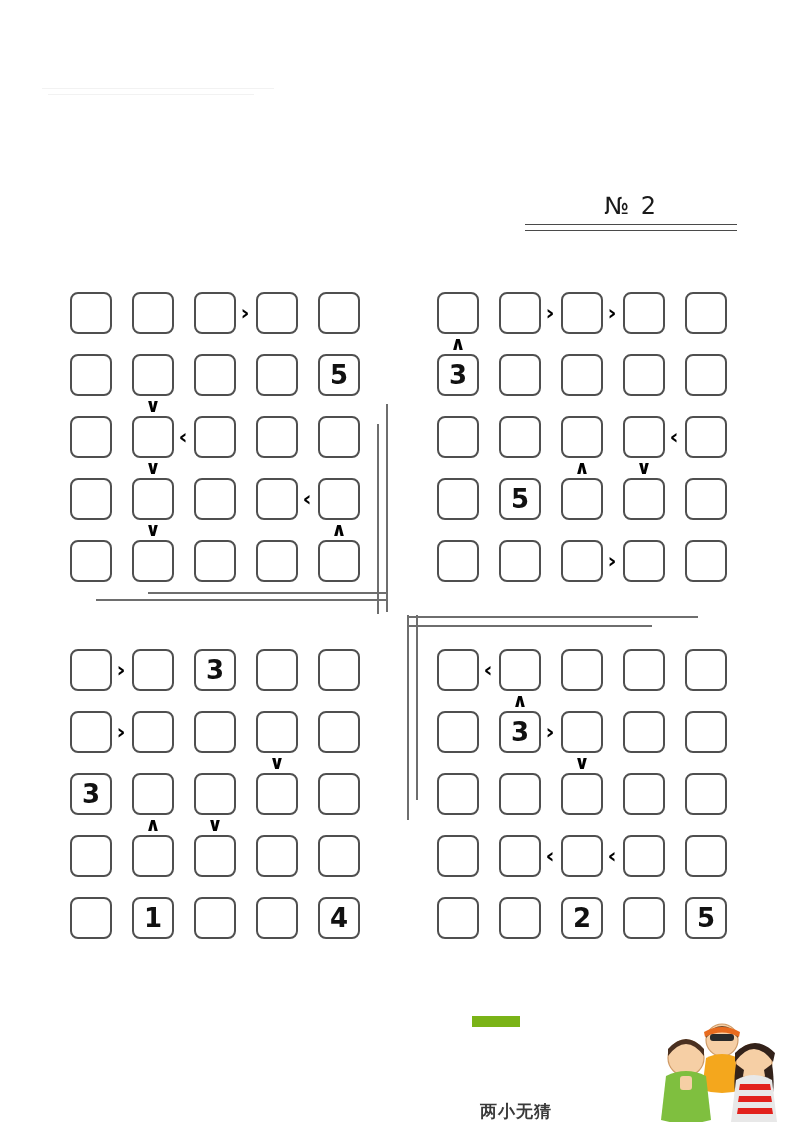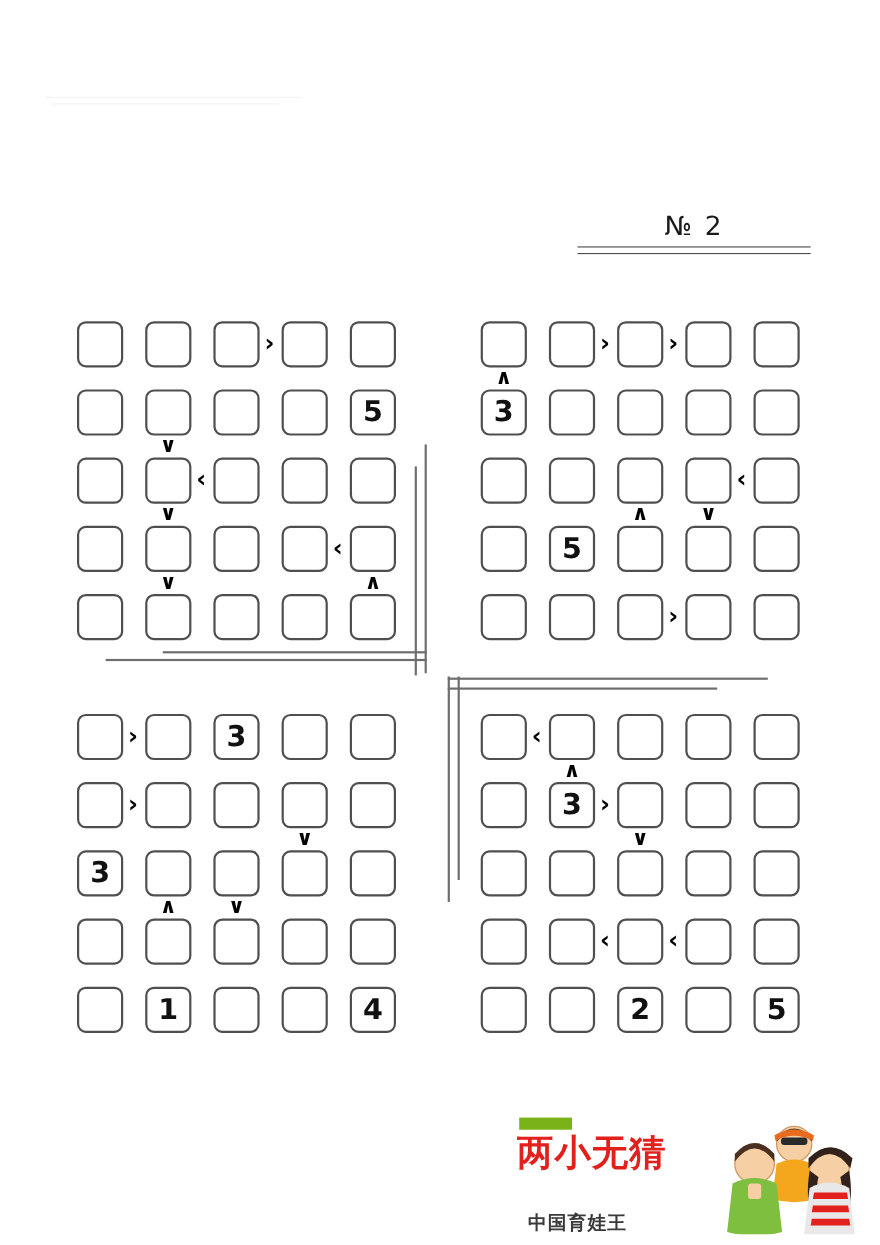--- a/index.html
+++ b/index.html
@@ -301,22 +301,21 @@
     <div class="sign" style="left: 43px; top: 13px;">‹</div>
     <div class="sign" style="left: 105px; top: 75px;">›</div>
     <div class="sign" style="left: 105px; top: 199px;">‹</div>
     <div class="sign" style="left: 167px; top: 199px;">‹</div>
     <div class="sign v" style="left: 75px; top: 43px;">∧</div>
     <div class="sign v" style="left: 137px; top: 105px;">∨</div>
   </div>
 
 <div id="watermark">
   <div id="wm-bar"></div>
-  <div id="wm-cn">两小无猜</div>
-  <div id="wm-sub">中国育娃王</div>
+  <div id="wm-sub">两小无猜</div>
   <div id="wm-figures">
     <svg width="140" height="104" viewBox="0 0 140 104">
 
       <ellipse cx="72" cy="22" rx="16" ry="16" fill="#f6cfa5" stroke="#cf9b67" stroke-width="1.2"></ellipse>
       <path d="M56 20 q16 -18 32 0 l0 -4 q-16 -16 -32 0 z" fill="#6b4a2c"></path>
       <path d="M55 19 q17 -9 34 0 l1 -5 q-18 -10 -36 0 z" fill="#e86b1e"></path>
       <rect x="60" y="16" width="24" height="7" rx="3" fill="#2a2a2a"></rect>
       <path d="M56 40 q16 -8 32 0 l4 32 q-20 6 -40 0 z" fill="#f4a71d"></path>
 
       <ellipse cx="36" cy="40" rx="18" ry="18" fill="#f6cfa5" stroke="#cf9b67" stroke-width="1.2"></ellipse>

